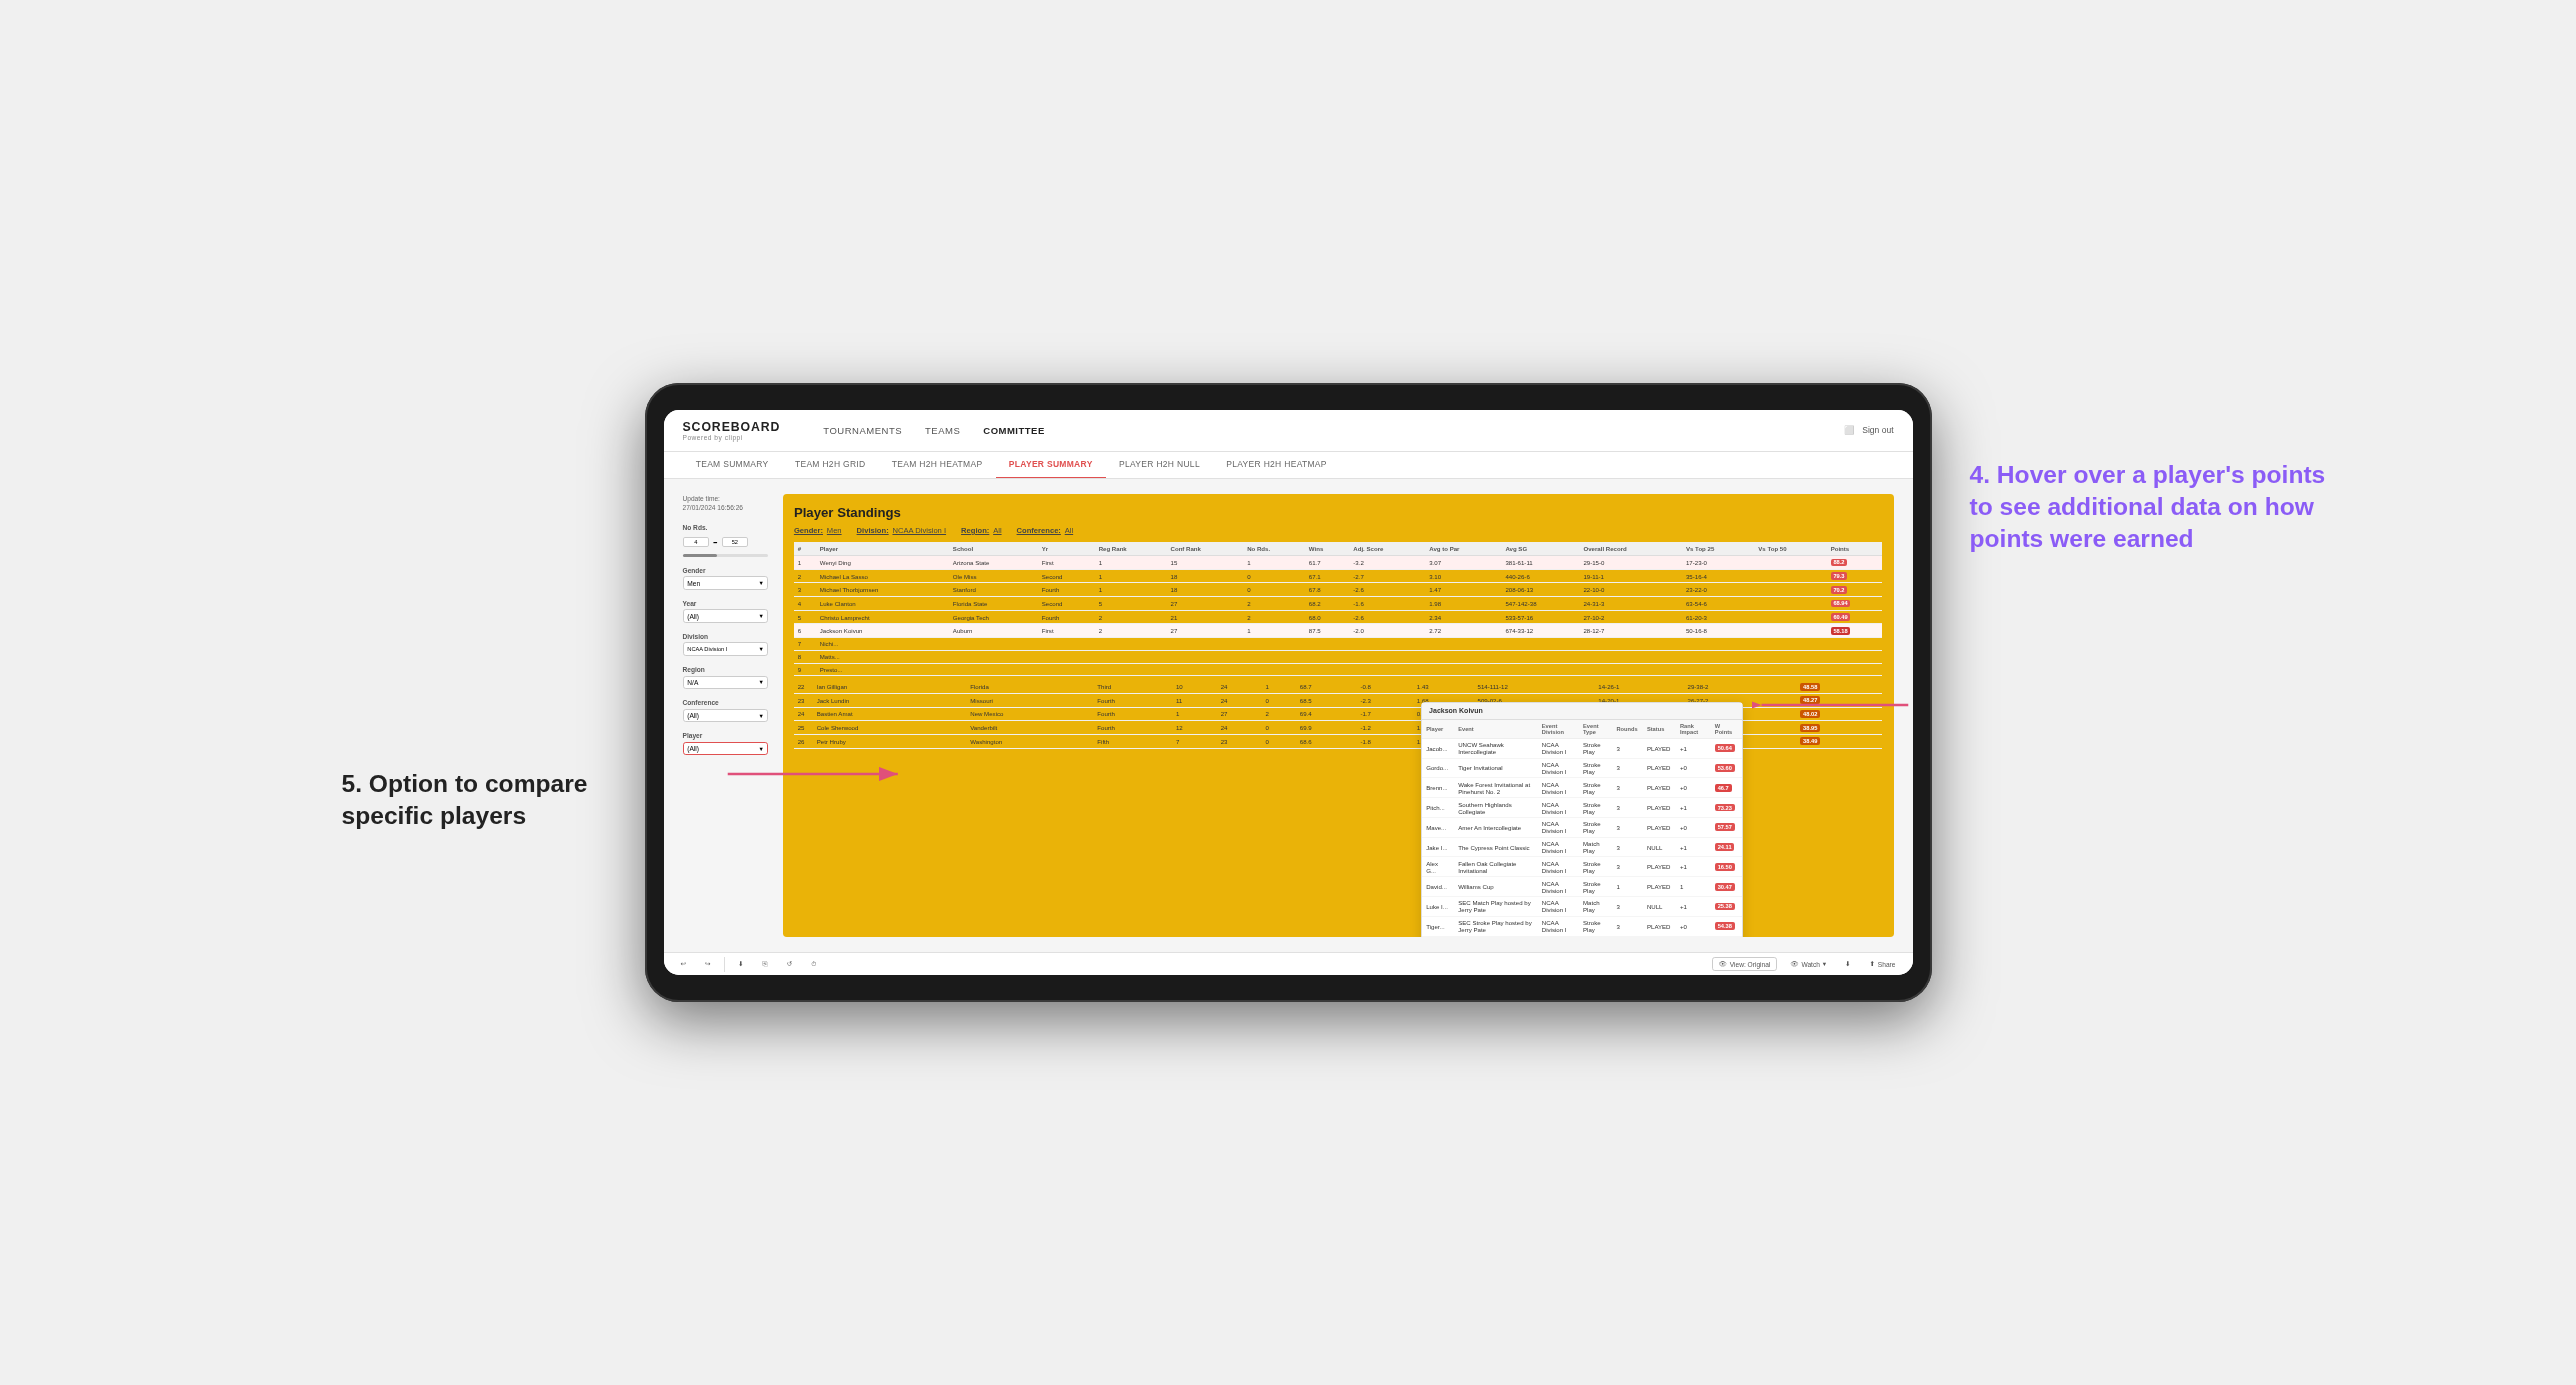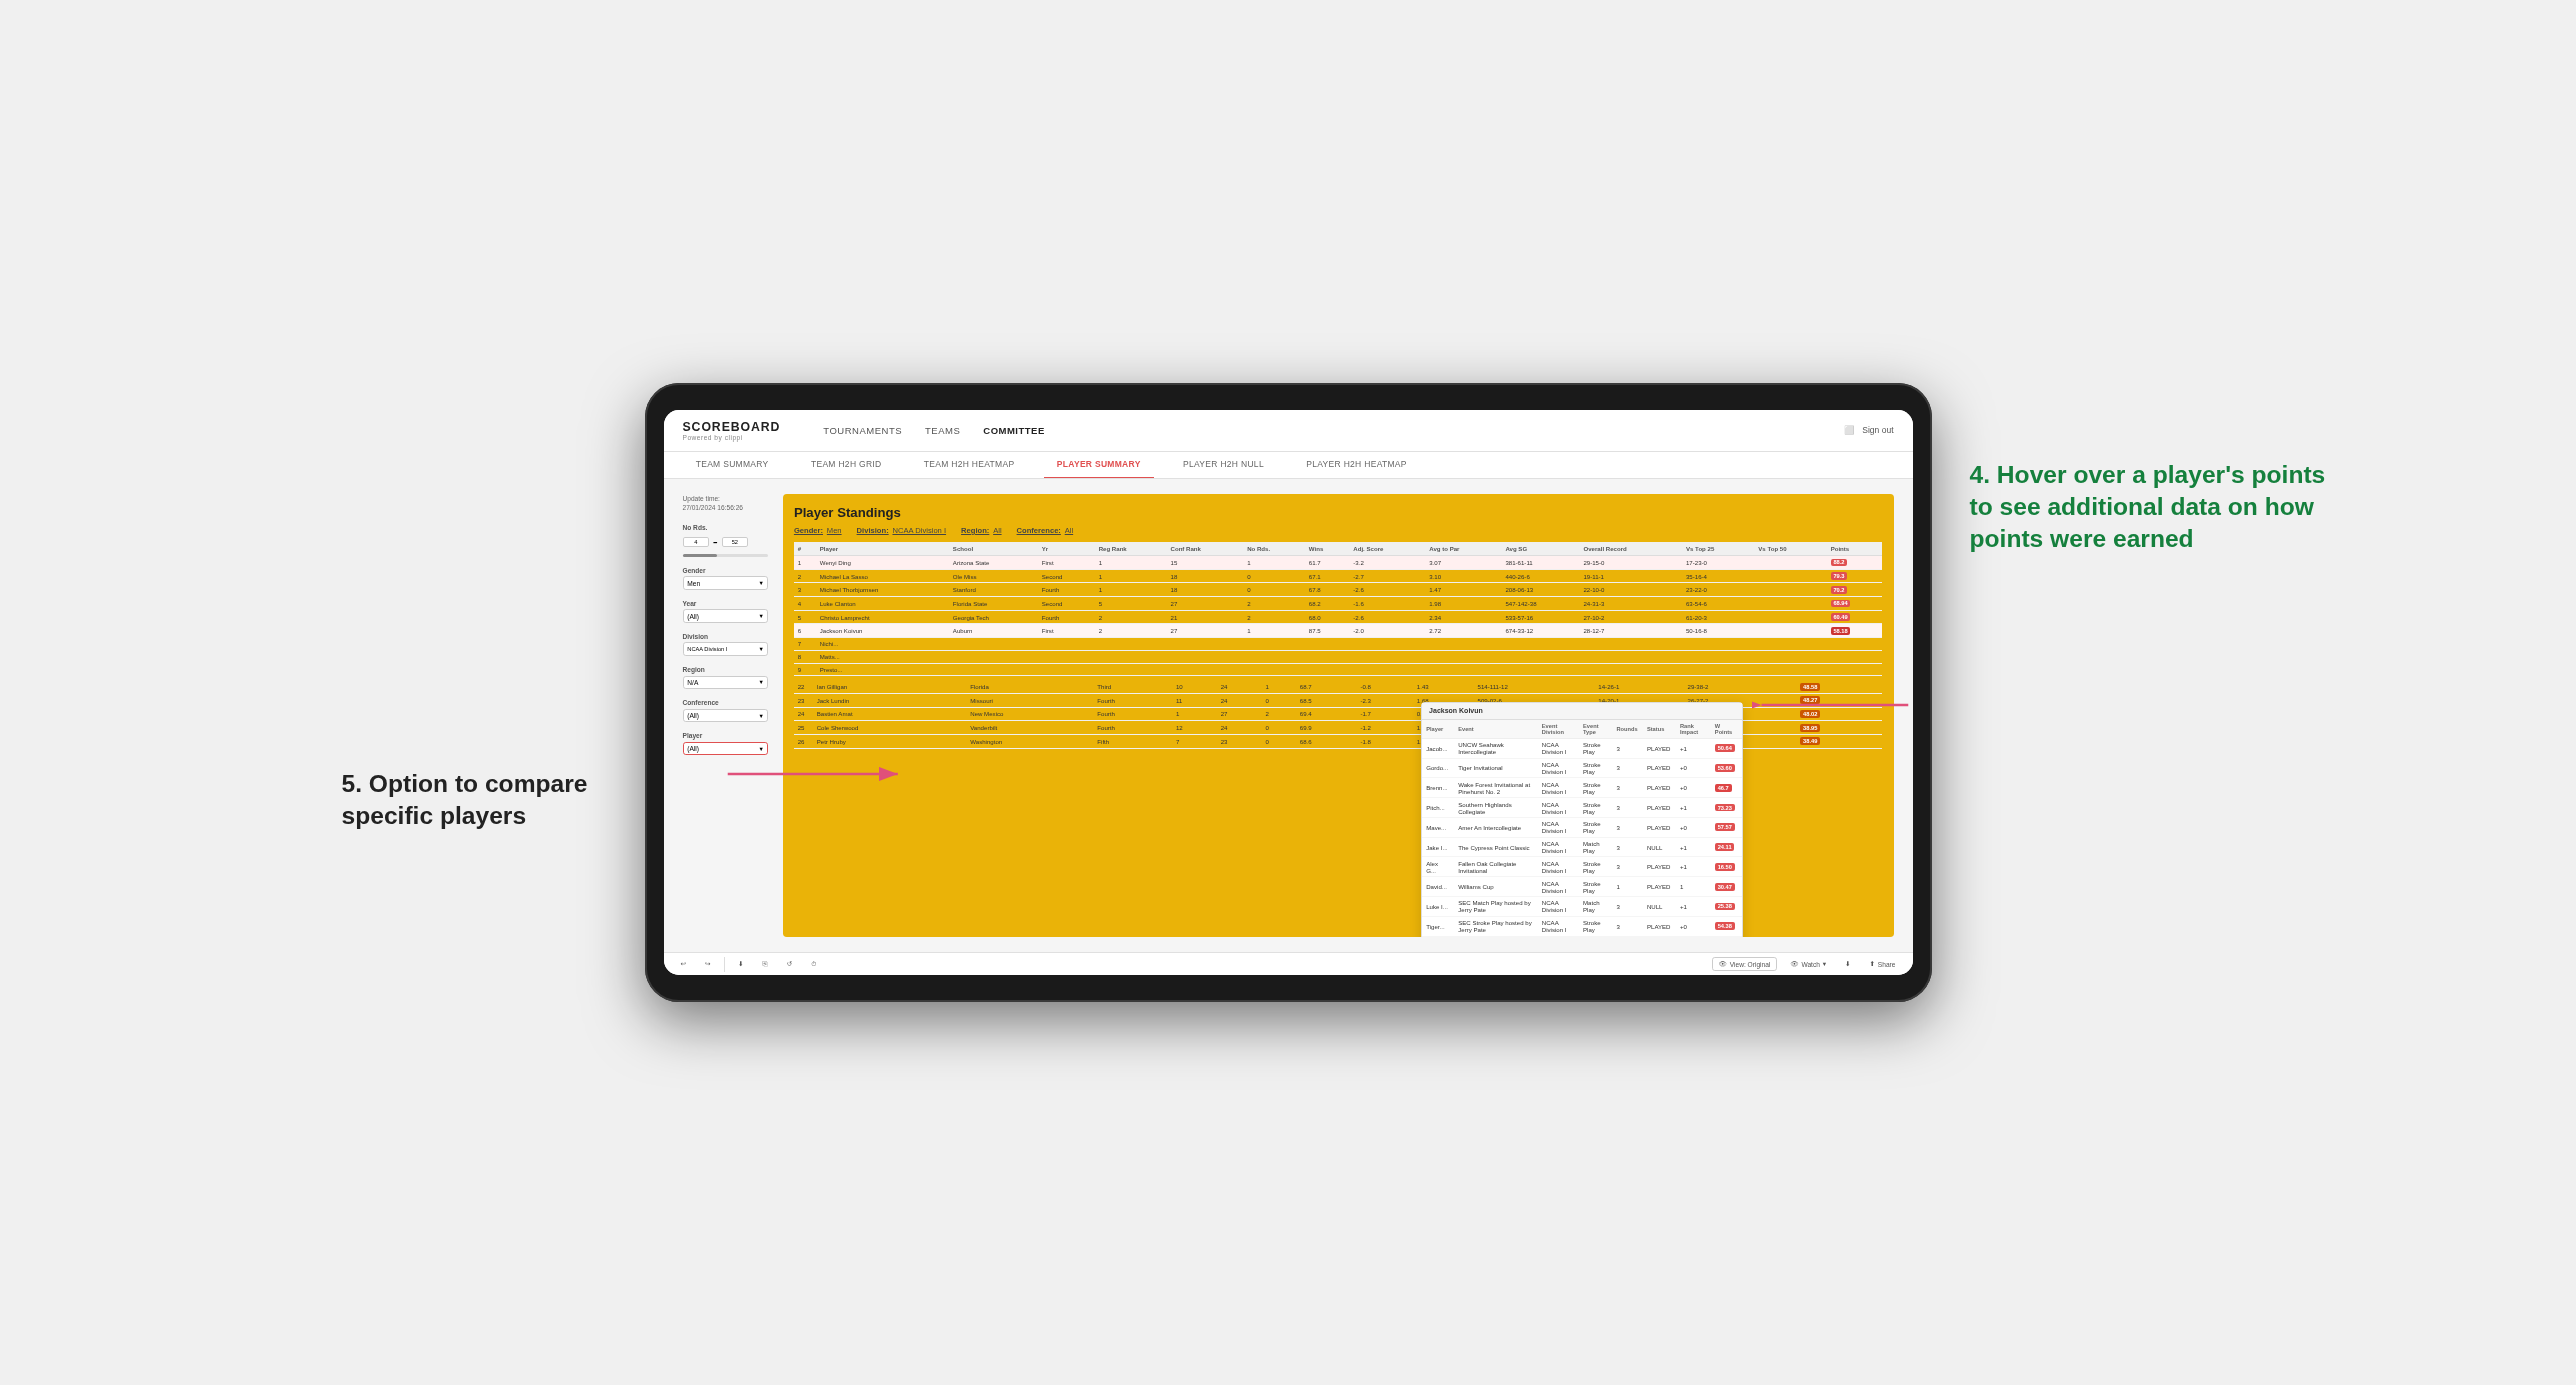--- a/index.html
+++ b/index.html
@@ -90,21 +90,21 @@
       gap: 7.6px;
       font-size: 8.5px;
       color: #555;
     }
 
     
     .sub-nav {
       background: #fff;
       border-bottom: 0.9px solid #e0e0e0;
       display: flex;
-      gap: 16px;
+      gap: 0;
       padding: 0 19px;
     }
 
     .sub-nav-item {
       font-size: 8.5px;
       color: #666;
       padding: 7.6px 13.2px;
       cursor: pointer;
       letter-spacing: 0.3px;
       border-bottom: 1.9px solid transparent;
@@ -927,21 +927,21 @@
         <span class="toolbar-btn">⬇</span>
         <span class="toolbar-btn">
           <span>⬆</span>
           <span>Share</span>
         </span>
       </div>
 
     </div>
   </div>
 
-  <div class="annotation annotation-right" style="position:absolute; right:-416px; top:76px; width:378px; font-size:24.6px; font-weight:700; color:#15803d;">
+  <div class="annotation annotation-right" style="position:absolute; right:-416px; top:76px; width:378px; font-size:24.6px; font-weight:700; color:#8b5cf6;">
     <span>4. Hover over a player's points to see additional data on how points were earned</span>
   </div>
 
   <div style="position:absolute; right:19px; top:303px; z-index:20;">
     <svg width="161" height="38" viewBox="0 0 170 40">
       <defs>
         <marker id="arrowhead-right" markerWidth="8" markerHeight="6" refX="0" refY="3" orient="auto">
           <polygon points="8 0, 0 3, 8 6" fill="#e0507a"></polygon>
         </marker>
       </defs>

